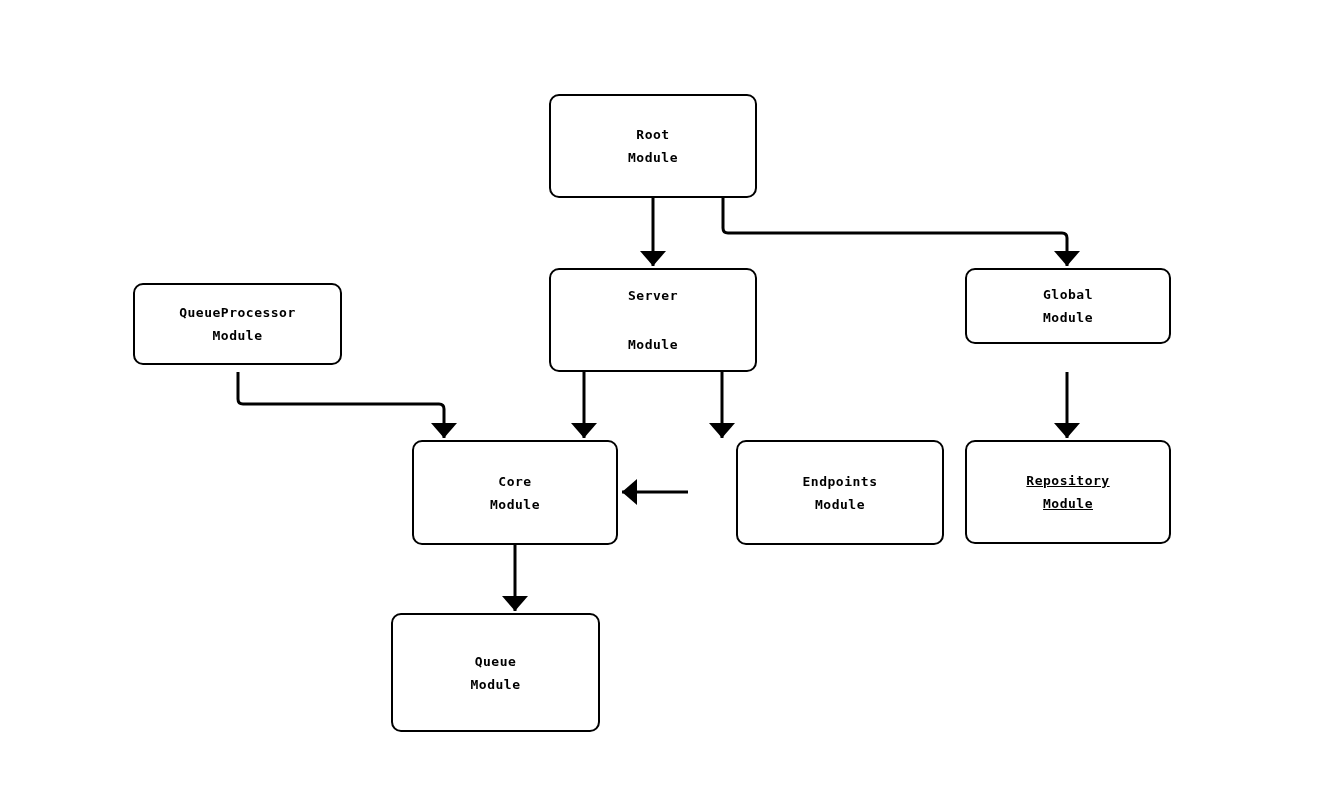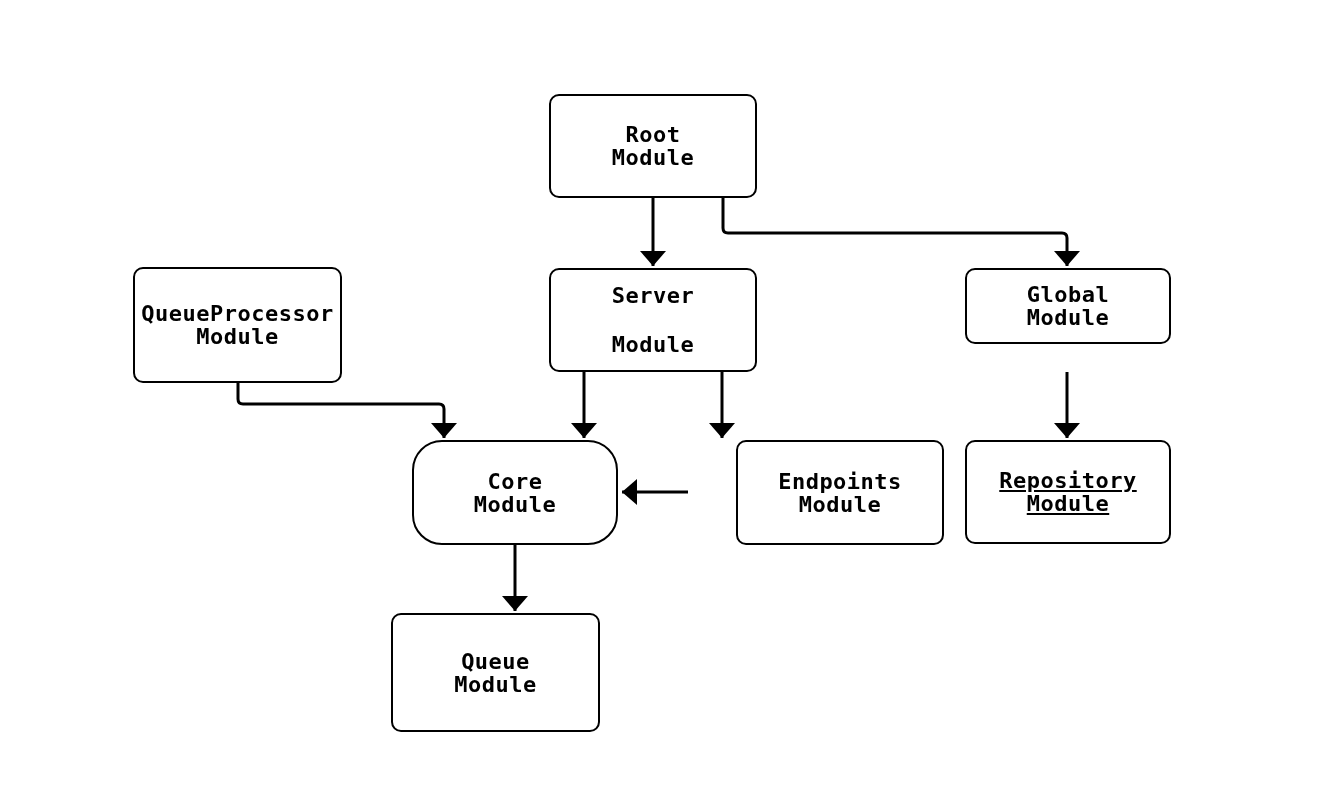--- a/index.html
+++ b/index.html
@@ -33,29 +33,29 @@
     background: #ffffff;
     border: 2.7px solid #000000;
     border-radius: 10px;
     display: flex;
     flex-direction: column;
     align-items: center;
     justify-content: center;
     text-align: center;
     color: #000000;
     font-weight: bold;
-    font-size: 22px;
+    font-size: 13px;
     line-height: 23px;
     letter-spacing: 0.5px;
   }
   .node-root          { left: 549px; top:  94px; width: 208px; height: 104px; }
-  .node-queueprocessor{ left: 133px; top: 267px; width: 209px; height: 116px; }
+  .node-queueprocessor{ left: 133px; top: 283px; width: 209px; height: 82px; }
   .node-server        { left: 549px; top: 268px; width: 208px; height: 104px; gap: 26px; }
   .node-global        { left: 965px; top: 268px; width: 206px; height: 76px; }
-  .node-core          { left: 412px; top: 440px; width: 206px; height: 105px; border-radius: 30px; }
+  .node-core          { left: 412px; top: 440px; width: 206px; height: 105px; }
   .node-endpoints     { left: 688px; top: 440px; width: 208px; height: 105px; margin-left: 48px; }
   .node-repository    { left: 965px; top: 440px; width: 206px; height: 104px; text-decoration: underline; }
   .node-queue         { left: 391px; top: 613px; width: 209px; height: 119px; }
 </style>
 </head>
 <body>
 
 <div class="canvas">
 
   <svg class="edge-layer" viewBox="0 0 1337 809" xmlns="http://www.w3.org/2000/svg">

